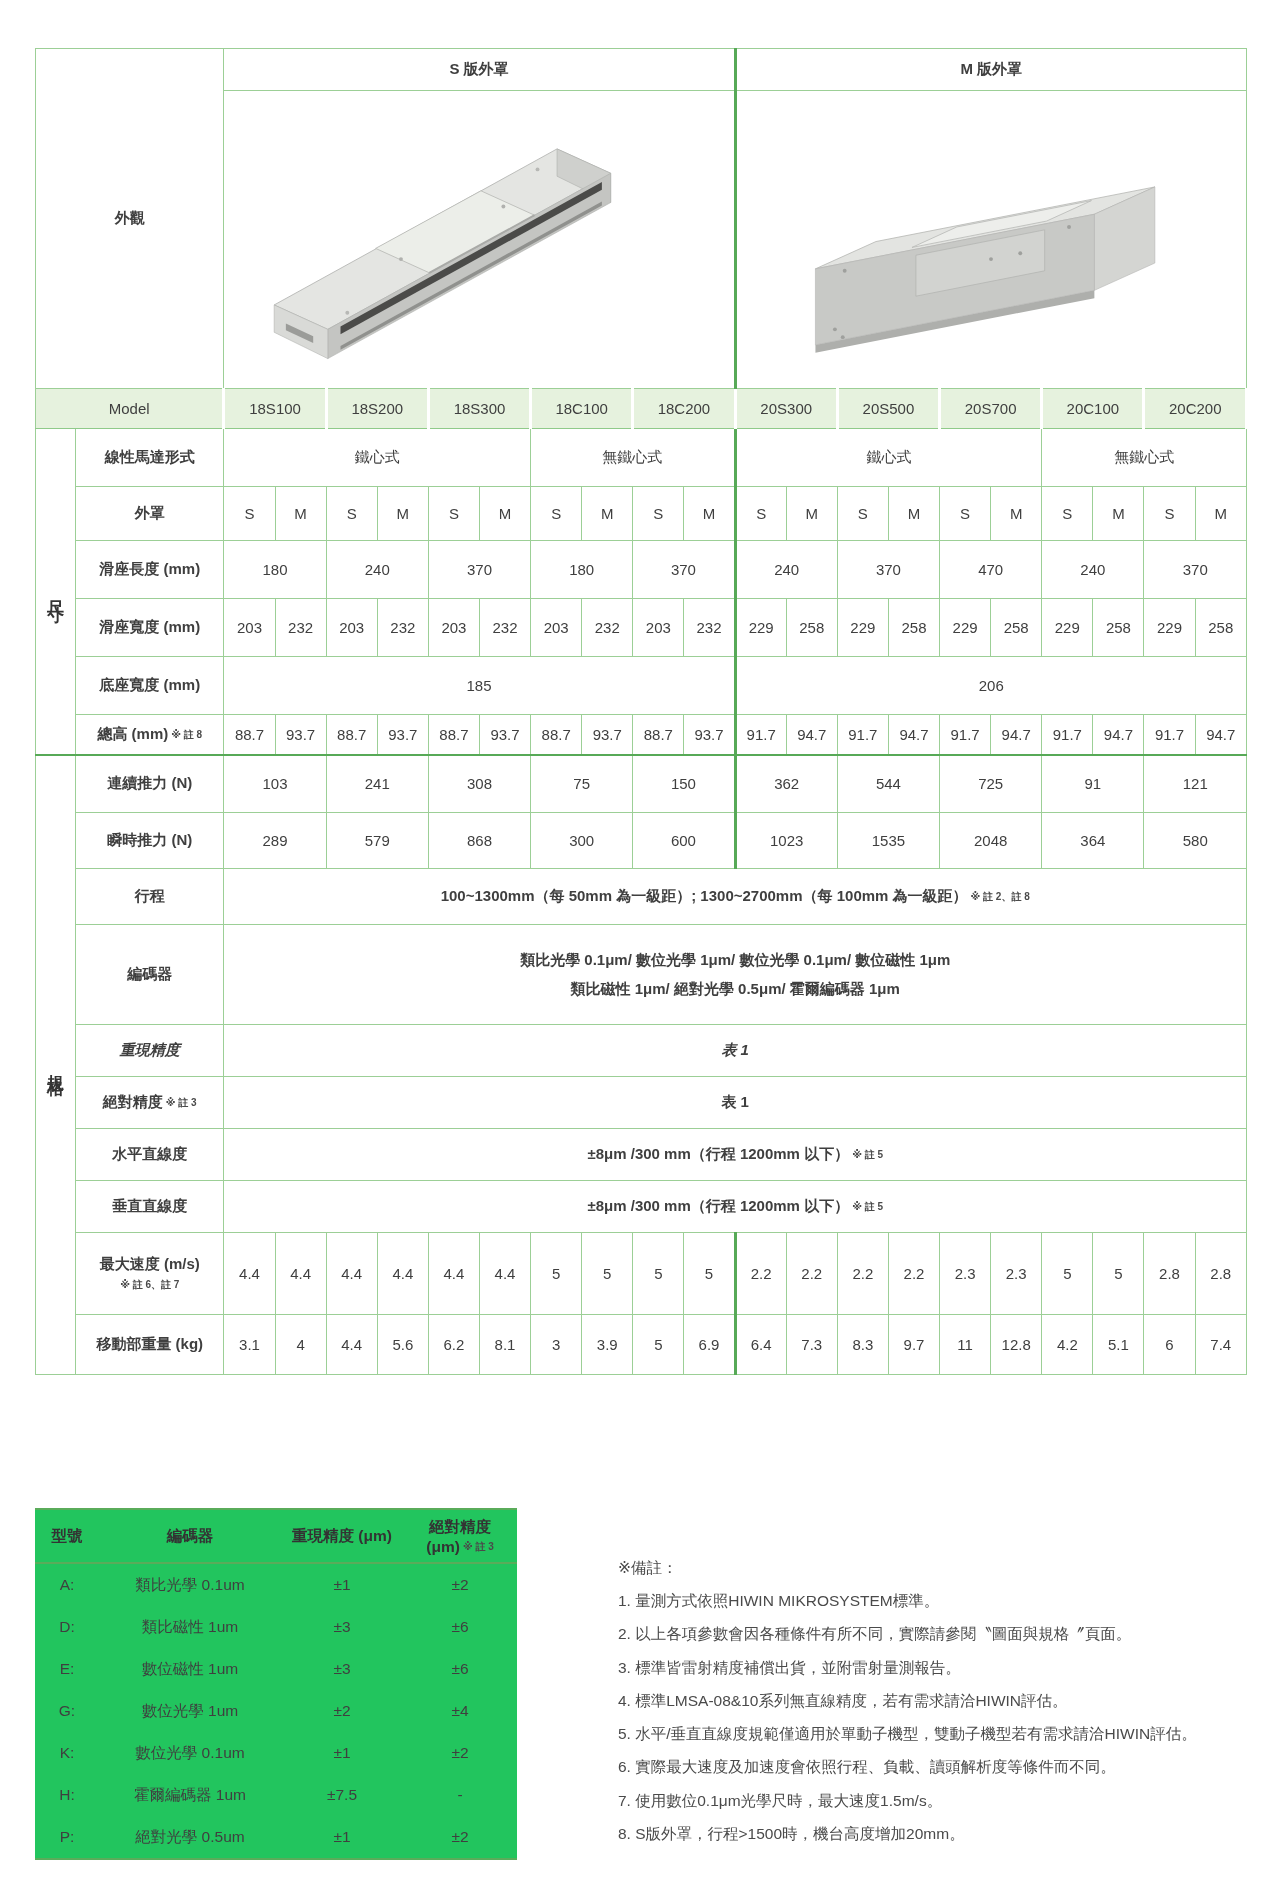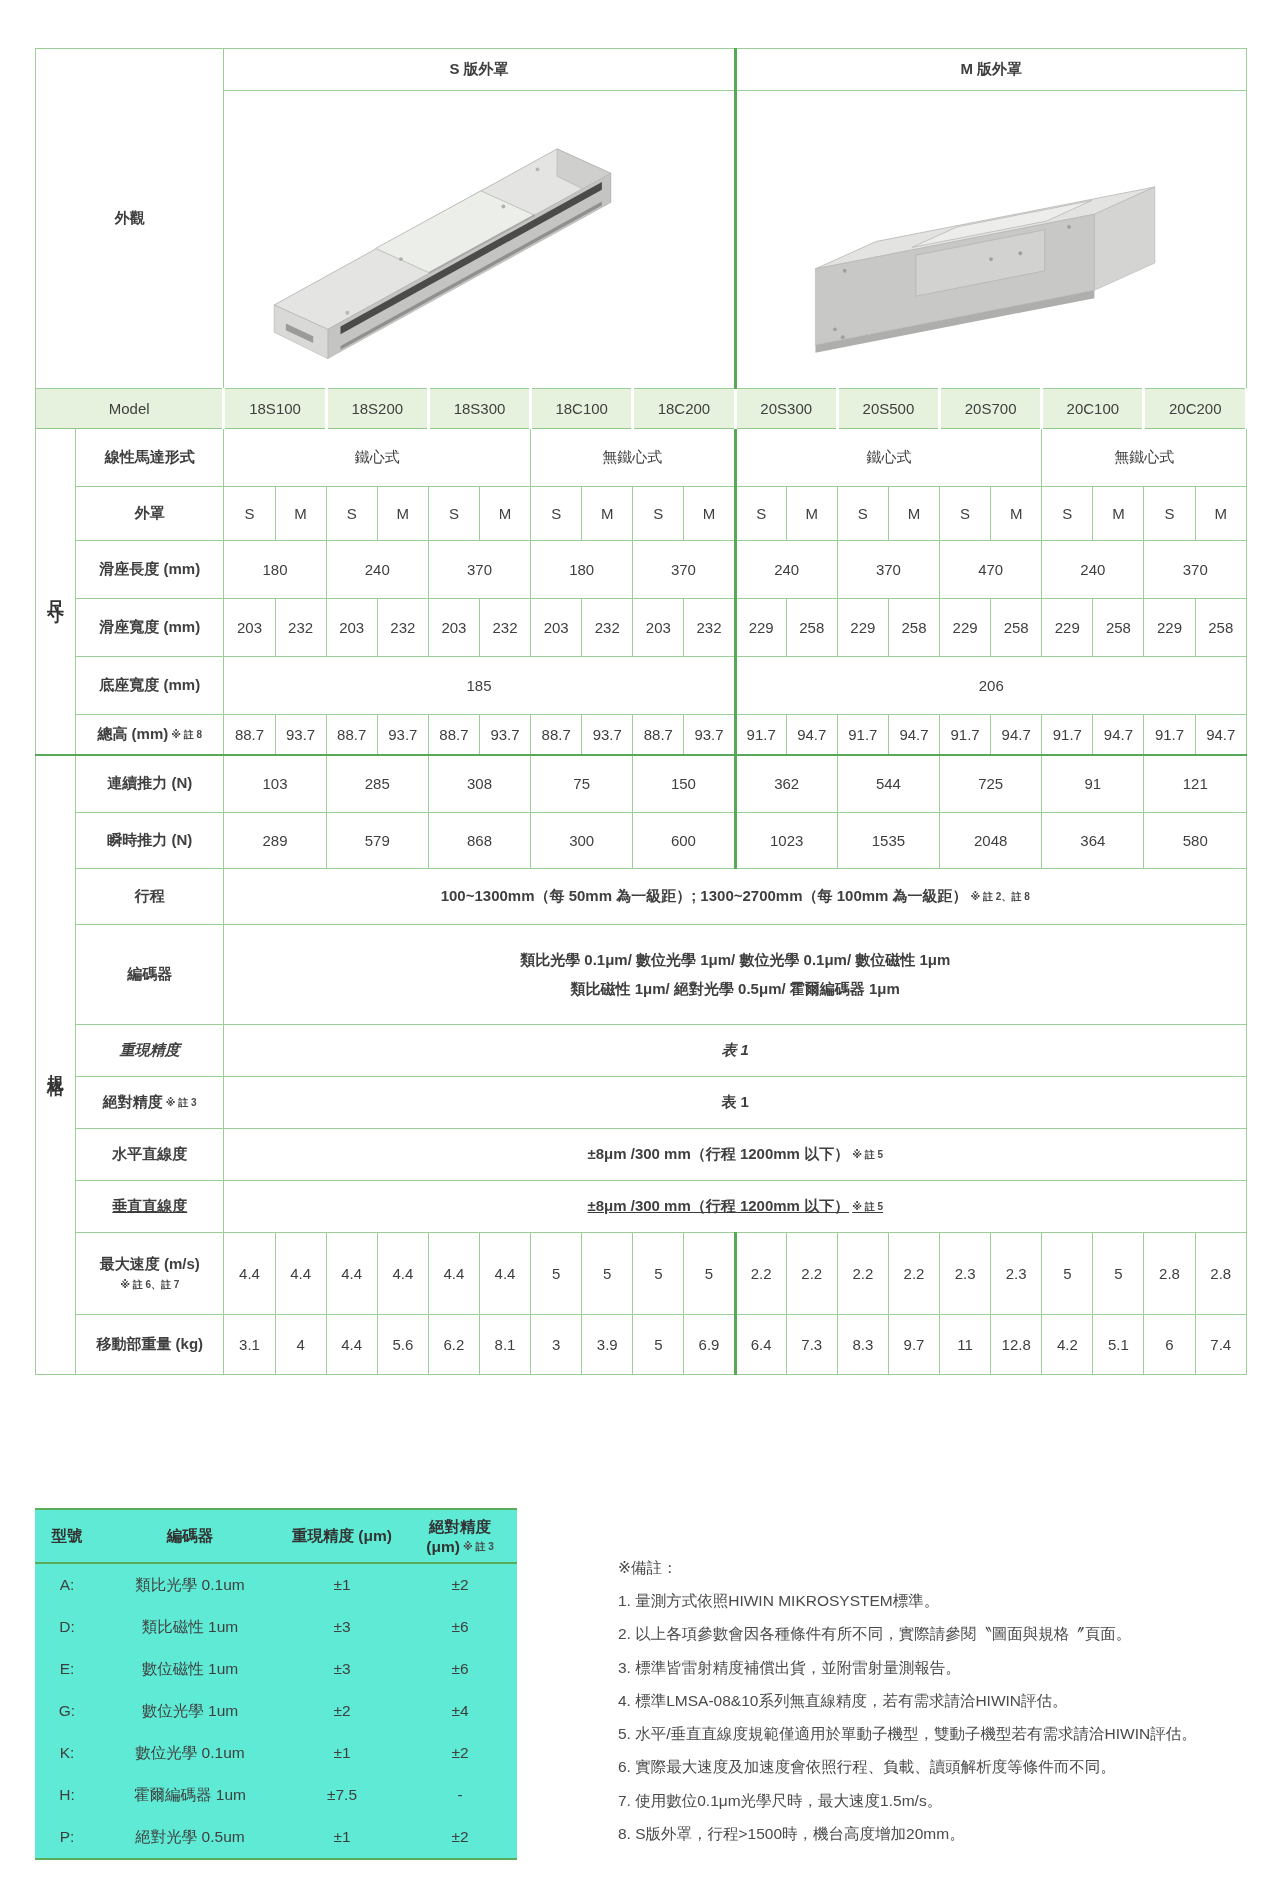--- a/index.html
+++ b/index.html
@@ -32,24 +32,24 @@
   tr.hdiv td{border-top:2.5px solid #57a957;}
   .note{font-size:10px;font-weight:bold;color:#4a4a4a;margin-left:3px;vertical-align:1px;}
   .labnote{font-size:10px;font-weight:bold;color:#4a4a4a;margin-top:4px;}
   .enc-line{line-height:1.9;}
   
   tr.r-coverhead{height:42px;} tr.r-photo{height:298px;} tr.r-model{height:40px;padding-left:24px;}
   tr.r-motor{height:58px;} tr.r-cover{height:54px;} tr.r-sl{height:58px;}
   tr.r-sw{height:58px;} tr.r-bw{height:58px;} tr.r-th{height:40px;}
   tr.r-cf{height:58px;} tr.r-pf{height:56px;} tr.r-stroke{height:56px;}
   tr.r-enc{height:100px;} tr.r-rep{height:52px;font-style:italic;} tr.r-abs{height:52px;}
-  tr.r-hs{height:52px;} tr.r-vs{height:52px;text-decoration:underline;} tr.r-ms{height:82px;} tr.r-mw{height:60px;}
+  tr.r-hs{height:52px;} tr.r-vs{height:52px;} tr.r-ms{height:82px;} tr.r-mw{height:60px;}
   
   table.enc{position:absolute;left:35px;top:1508px;width:482px;
-    border-collapse:collapse;background:#5eead4;table-layout:fixed;}
+    border-collapse:collapse;background:#22c55e;table-layout:fixed;}
   table.enc th{border-top:2px solid #5aac5a;border-bottom:2px solid #5aac5a;
     font-weight:bold;font-size:15.5px;height:50px;color:#333;text-align:center;}
   table.enc td{height:40px;font-size:15.5px;text-align:center;color:#3f3f3f;}
   table.enc tr:last-child td{border-bottom:2px solid #5aac5a;}
   table.enc .note{vertical-align:2px;}
   
   .notes{position:absolute;left:618px;top:1558px;width:668px;
     font-size:15.5px;color:#4a4a4a;}
   .notes-heading{margin-bottom:10px;}
   .note-item{margin-bottom:10px;padding-left:24px;text-indent:-24px;line-height:1.5;}
@@ -229,21 +229,21 @@
           <td>94.7</td>
           <td>91.7</td>
           <td>94.7</td>
           <td>91.7</td>
           <td>94.7</td>
         </tr>
   <tr class="r-cf hdiv">
     <td class="glab" rowspan="10"><span class="vtext">規格</span></td>
     <td class="lab">連續推力 (N)</td>
   <td colspan="2">103</td>
-          <td colspan="2">285</td>
+          <td colspan="2">241</td>
           <td colspan="2">308</td>
           <td colspan="2">75</td>
           <td colspan="2">150</td>
           <td colspan="2" class="vdiv">362</td>
           <td colspan="2">544</td>
           <td colspan="2">725</td>
           <td colspan="2">91</td>
           <td colspan="2">121</td>
         </tr>
   <tr class="r-pf">

